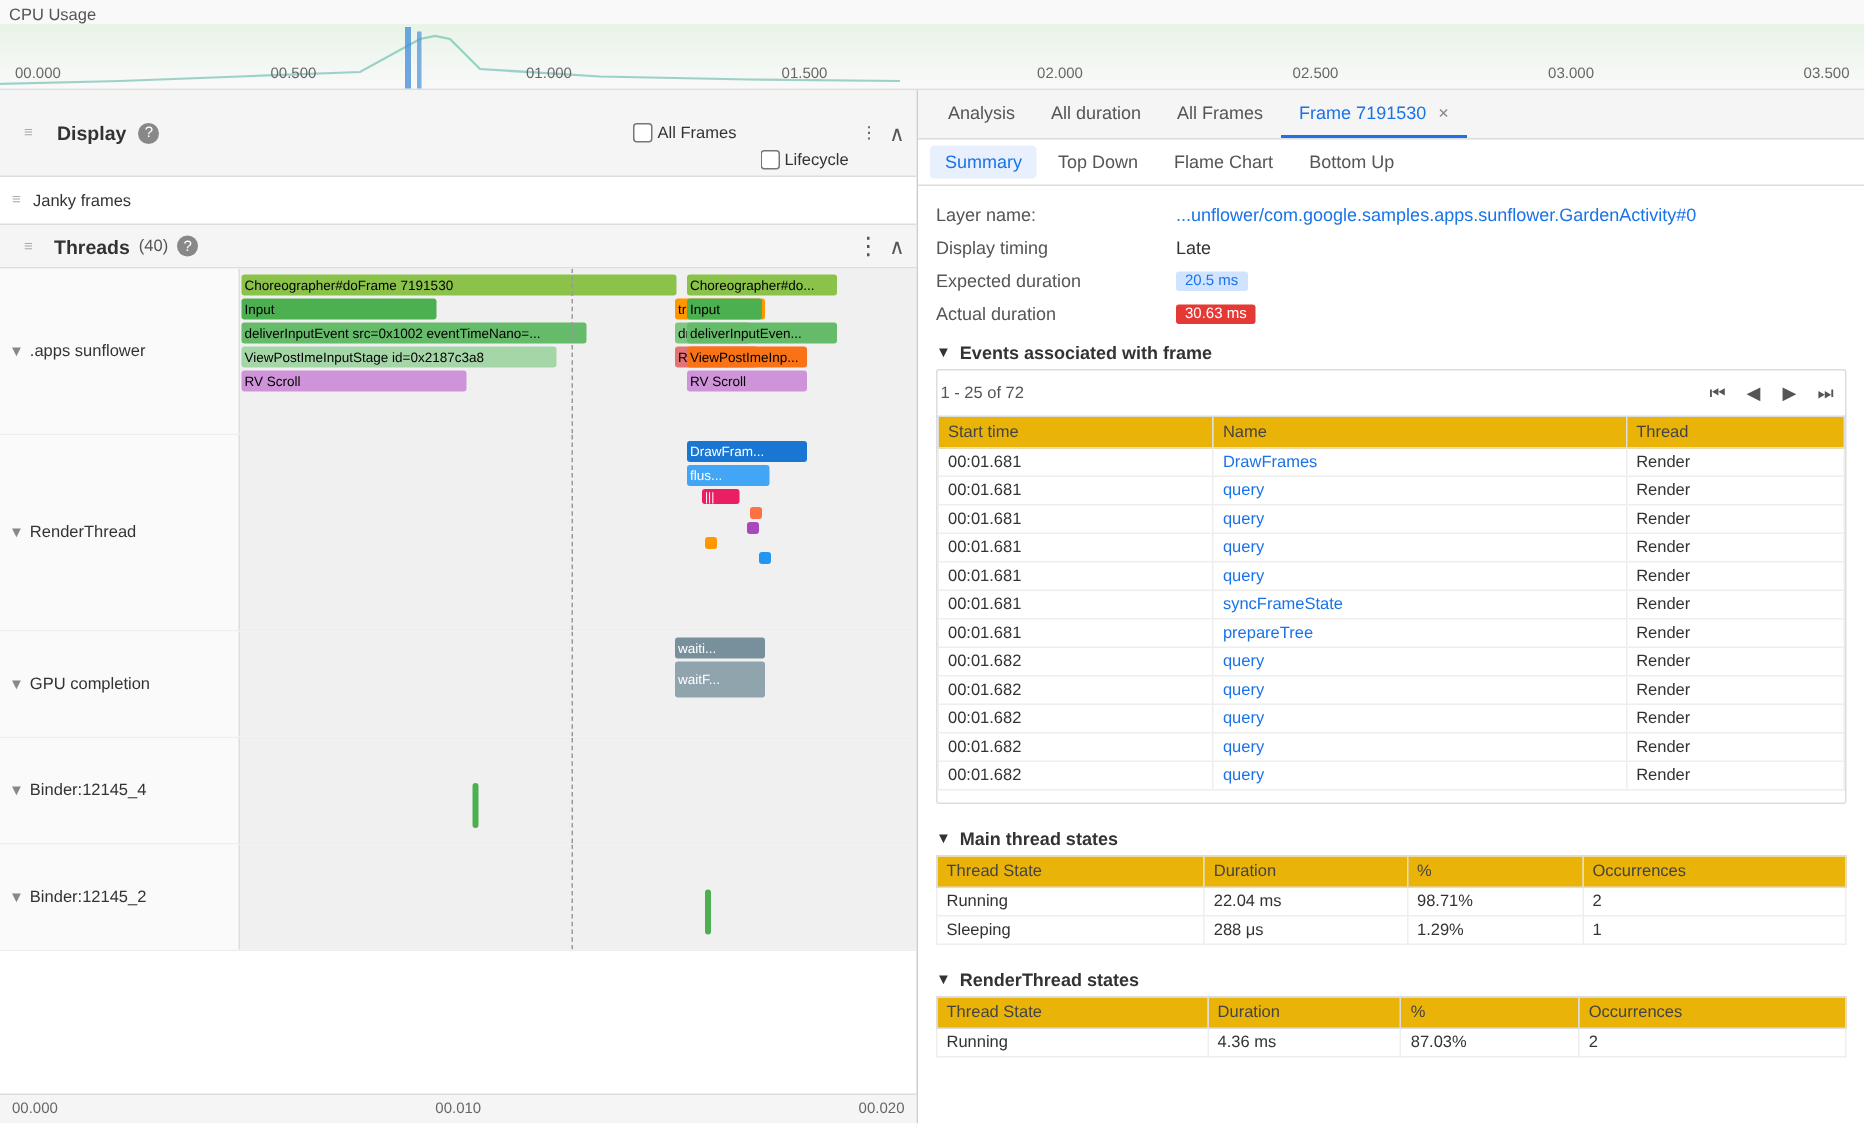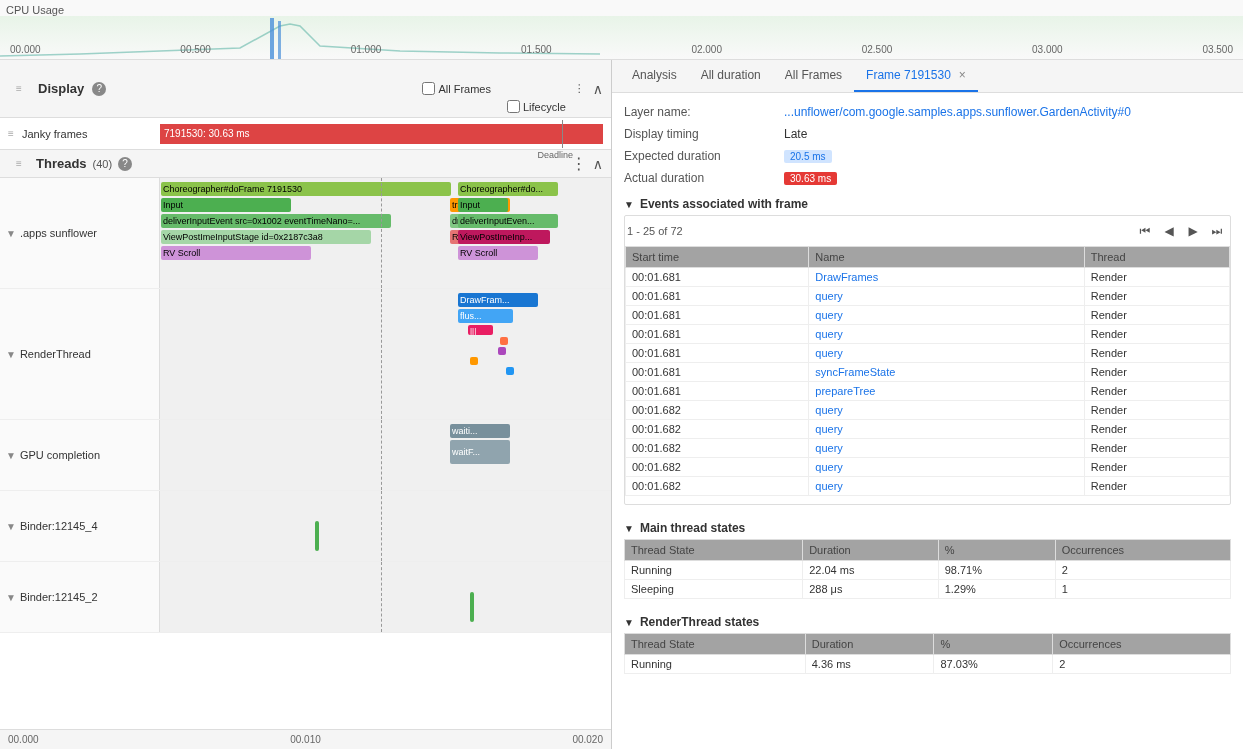--- a/index.html
+++ b/index.html
@@ -375,21 +375,21 @@
     }
 
     
     .data-table {
       width: 100%;
       border-collapse: collapse;
       font-size: 11px;
       margin-bottom: 8px;
     }
     .data-table th {
-      background: #a3a3a3;
+      background: #eab308;
       padding: 4px 6px;
       text-align: left;
       border: 1px solid #ddd;
       font-weight: 500;
       color: #444;
     }
     .data-table td {
       padding: 3px 6px;
       border: 1px solid #eee;
       color: #333;
@@ -484,27 +484,20 @@
         <input type="checkbox" style="">
         <span>Lifecycle</span>
       </label>
       <button class="lifecycle-btn">⋮</button>
       <button class="collapse-btn">∧</button>
     </div>
 
     <div class="janky-frames-row">
       <span class="row-icon">≡</span>
       <span class="row-label">Janky frames</span>
-      <div style="flex:1;position:relative;height:100%;display:flex;align-items:center;padding:2px 4px;">
-        <div class="janky-bar" style="flex:1;">
-          <span class="janky-bar-label">7191530: 30.63 ms</span>
-          <div class="deadline-line"></div>
-          <span class="deadline-label">Deadline</span>
-        </div>
-      </div>
     </div>
 
     <div class="threads-header">
       <span class="row-icon">≡</span>
       <span class="threads-title">Threads</span>
       <span class="threads-count">(40)</span>
       <span class="help-icon">?</span>
       <button class="menu-btn">⋮</button>
       <button class="collapse-btn">∧</button>
     </div>
@@ -521,21 +514,21 @@
           <div class="flame-segment" style="background:#8bc34a;top:4px;left:1px;width:290px;height:14px;">Choreographer#doFrame 7191530</div>
           <div class="flame-segment" style="background:#8bc34a;top:4px;left:298px;width:100px;height:14px;">Choreographer#do...</div>
           <div class="flame-segment" style="background:#4caf50;top:20px;left:1px;width:130px;height:14px;">Input</div>
           <div class="flame-segment" style="background:#ff9800;top:20px;left:290px;width:60px;height:14px;">traversal</div>
           <div class="flame-segment" style="background:#4caf50;top:20px;left:298px;width:50px;height:14px;">Input</div>
           <div class="flame-segment" style="background:#66bb6a;top:36px;left:1px;width:230px;height:14px;">deliverInputEvent src=0x1002 eventTimeNano=...</div>
           <div class="flame-segment" style="background:#81c784;top:36px;left:290px;width:50px;height:14px;">draw</div>
           <div class="flame-segment" style="background:#66bb6a;top:36px;left:298px;width:100px;height:14px;">deliverInputEven...</div>
           <div class="flame-segment" style="background:#a5d6a7;top:52px;left:1px;width:210px;height:14px;">ViewPostImeInputStage id=0x2187c3a8</div>
           <div class="flame-segment" style="background:#e57373;top:52px;left:290px;width:55px;height:14px;">Record...</div>
-          <div class="flame-segment" style="background:#be185d;top:52px;left:298px;width:92px;height:14px;">ViewPostImeInp...</div>
+          <div class="flame-segment" style="background:#f97316;top:52px;left:298px;width:80px;height:14px;">ViewPostImeInp...</div>
           <div class="flame-segment" style="background:#ce93d8;top:68px;left:1px;width:150px;height:14px;">RV Scroll</div>
           <div class="flame-segment" style="background:#ce93d8;top:68px;left:298px;width:80px;height:14px;">RV Scroll</div>
         </div>
       </div>
 
       <div class="thread-row" style="min-height:130px;">
         <div class="thread-label-cell">
           <span class="thread-expand">▼</span>
           <span>RenderThread</span>
         </div>
@@ -602,20 +595,26 @@
     <div class="tab-bar">
       <div class="tab-item">Analysis</div>
       <div class="tab-item">All duration</div>
       <div class="tab-item">All Frames</div>
       <div class="tab-item active" style="display:flex;align-items:center;gap:4px;">
         <span>Frame 7191530</span>
         <span class="tab-close">×</span>
       </div>
     </div>
 
+    <div class="sub-tab-bar">
+      <div class="sub-tab active">Summary</div>
+      <div class="sub-tab">Top Down</div>
+      <div class="sub-tab">Flame Chart</div>
+      <div class="sub-tab">Bottom Up</div>
+    </div>
 
     <div class="summary-content">
 
 
       <div class="info-row">
         <span class="info-key">Layer name:</span>
         <span class="info-value link">...unflower/com.google.samples.apps.sunflower.GardenActivity#0</span>
       </div>
 
       <div class="info-row">

